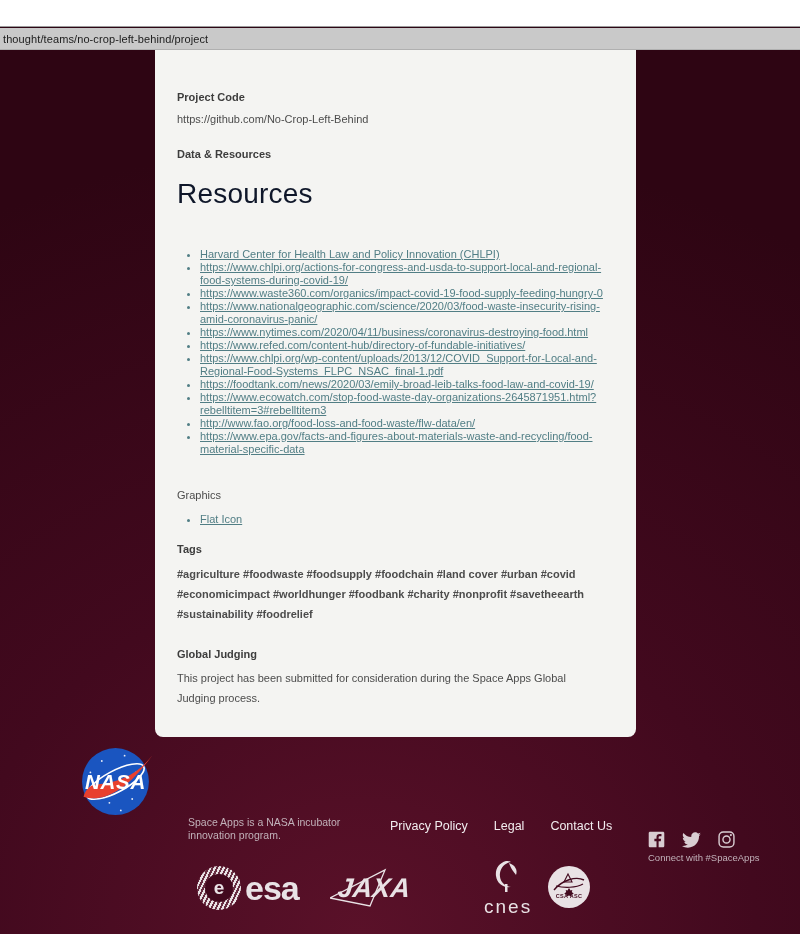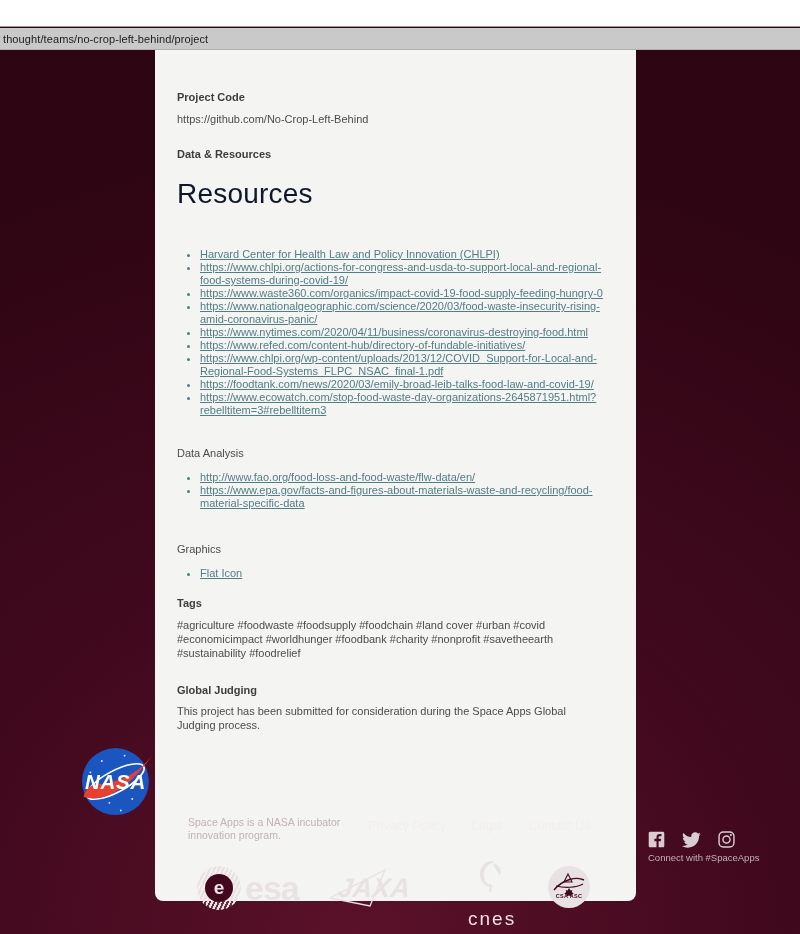--- a/index.html
+++ b/index.html
@@ -9,58 +9,58 @@
     background: radial-gradient(ellipse 110% 85% at 45% 100%, #5a1129 0%, #42091e 45%, #2e0513 100%);
   }
   
   .chrome-white { position:absolute; left:0; top:0; width:800px; height:27px;
     background:#ffffff; border-bottom:1px solid #9b9b9b; }
   .url-bar { position:absolute; left:0; top:28px; width:800px; height:22px;
     background:#c9c9c9; border-bottom:1px solid #b0b0b0;
     display:flex; align-items:center; padding-left:3px;
     font-size:11px; color:#1b1b1b; letter-spacing:.1px; }
   
-  .card { position:absolute; left:155px; top:50px; width:481px; height:851px;
+  .card { position:absolute; left:155px; top:50px; width:481px; height:687px;
     background:#f4f4f2; border-radius:0 0 8px 8px; padding:41px 22px 0 22px;
     color:#4c4c4c; }
   .h-small { font-size:11px; font-weight:bold; color:#3d3d3d; }
   .h-plain { font-size:11px; font-weight:normal; color:#4c4c4c; }
   .body-text { font-size:11px; line-height:13px; color:#4c4c4c; }
   .big-title { font-size:28px; font-weight:400; color:#0f172a; letter-spacing:.2px; }
   .card a { color:#517e85; text-decoration:underline; }
   ul.link-list { list-style:disc; padding-left:23px; margin:0; }
   ul.link-list li { font-size:11px; line-height:13px; color:#517e85;
     overflow-wrap:break-word; word-break:break-word; }
   .mb10{margin-bottom:10px;} .mb18{margin-bottom:18px;} .mb22{margin-bottom:22px;}
   .mb38{margin-bottom:38px;} .mb12{margin-bottom:12px;} .mb9{margin-bottom:9px;}
   .mb8{margin-bottom:8px;}
   .mt30{margin-top:30px;} .mt33{margin-top:33px;} .mt17{margin-top:17px;} .mt24{margin-top:24px;}
   .nasa-logo { position:absolute; left:78px; top:742px; width:78px; height:76px; cursor:pointer; }
   .nasa-blurb { position:absolute; left:188px; top:816px; width:170px;
     font-size:10.5px; line-height:13px; color:#c2b2ba; }
-  .footer-nav { position:absolute; left:368px; top:819px; display:flex; gap:26px; }
+  .footer-nav { position:absolute; left:390px; top:819px; display:flex; gap:26px; }
   .footer-nav a { color:#f2edef; text-decoration:none; font-size:12.5px; }
   .connect-label { position:absolute; left:648px; top:852px; font-size:9.5px; color:#c2b2ba; }
   .social-row { position:absolute; left:648px; top:831px; display:flex; gap:17px; align-items:center; }
   .social-row svg { display:block; cursor:pointer; }
   
   .partner { position:absolute; display:flex; align-items:center; color:#e9e2e5; cursor:pointer; }
   .esa { left:197px; top:866px; gap:4px; }
   .esa-globe { width:44px; height:44px; border-radius:50%;
     background: repeating-linear-gradient(115deg, #e9e2e5 0 2px, rgba(233,226,229,.15) 2px 4px);
     position:relative; }
   .esa-globe-inner { position:absolute; left:8px; top:8px; width:28px; height:28px;
     border-radius:50%; background:#42091e; display:flex; align-items:center; justify-content:center;
     color:#e9e2e5; font-weight:bold; font-size:19px; }
   .esa-word { font-size:34px; font-weight:bold; letter-spacing:-1px; line-height:1; }
   .jaxa { left:330px; top:868px; position:absolute; width:92px; height:40px; }
   .jaxa-word { position:absolute; left:8px; top:5px; font-size:27px; font-weight:900;
     font-style:italic; letter-spacing:0px; transform:skewX(-6deg); color:#e9e2e5; }
   .jaxa-line { position:absolute; left:0; top:0; width:92px; height:40px; }
-  .cnes { left:468px; top:860px; flex-direction:column; gap:16px; align-items:center; }
+  .cnes { left:484px; top:860px; flex-direction:column; gap:4px; align-items:center; }
   .cnes-word { font-size:19px; letter-spacing:2px; font-weight:400; }
   .csa { left:548px; top:866px; }
   .csa-circle { width:42px; height:42px; border-radius:50%; background:#e9e2e5; position:relative;
     display:flex; align-items:flex-end; justify-content:center; }
   .csa-text { font-size:5.5px; font-weight:bold; color:#42091e; margin-bottom:9px; letter-spacing:.3px; }
   .csa-swoosh { position:absolute; left:0; top:0; }
 </style>
 </head>
 <body>
 
@@ -83,36 +83,35 @@
         <li><a href="#">https://www.chlpi.org/actions-for-congress-and-usda-to-support-local-and-regional-food-systems-during-covid-19/</a></li>
         <li><a href="#">https://www.waste360.com/organics/impact-covid-19-food-supply-feeding-hungry-0</a></li>
         <li><a href="#">https://www.nationalgeographic.com/science/2020/03/food-waste-insecurity-rising-amid-coronavirus-panic/</a></li>
         <li><a href="#">https://www.nytimes.com/2020/04/11/business/coronavirus-destroying-food.html</a></li>
         <li><a href="#">https://www.refed.com/content-hub/directory-of-fundable-initiatives/</a></li>
         <li><a href="#">https://www.chlpi.org/wp-content/uploads/2013/12/COVID_Support-for-Local-and-Regional-Food-Systems_FLPC_NSAC_final-1.pdf</a></li>
         <li><a href="#">https://foodtank.com/news/2020/03/emily-broad-leib-talks-food-law-and-covid-19/</a></li>
         <li><a href="#">https://www.ecowatch.com/stop-food-waste-day-organizations-2645871951.html?rebelltitem=3#rebelltitem3</a></li>
       </ul>
 
-    <div class="h-plain mt30 mb12">Data Analysis</div>
     <ul class="link-list">
         <li><a href="#">http://www.fao.org/food-loss-and-food-waste/flw-data/en/</a></li>
         <li><a href="#">https://www.epa.gov/facts-and-figures-about-materials-waste-and-recycling/food-material-specific-data</a></li>
       </ul>
 
     <div class="h-plain mt33 mb12">Graphics</div>
     <ul class="link-list">
         <li><a href="#">Flat Icon</a></li>
       </ul>
 
     <div class="h-small mt17 mb9">Tags</div>
-    <div class="body-text" style="line-height:14px;">#agriculture #foodwaste #foodsupply #foodchain #land cover #urban #covid #economicimpact #worldhunger #foodbank #charity #nonprofit #savetheearth #sustainability #foodrelief</div>
+    <div class="body-text" style="line-height:20px;font-weight:bold;">#agriculture #foodwaste #foodsupply #foodchain #land cover #urban #covid #economicimpact #worldhunger #foodbank #charity #nonprofit #savetheearth #sustainability #foodrelief</div>
 
     <div class="h-small mt24 mb8">Global Judging</div>
-    <div class="body-text" style="line-height:14px; max-width:420px;">This project has been submitted for consideration during the Space Apps Global Judging process.</div>
+    <div class="body-text" style="line-height:20px; max-width:420px;">This project has been submitted for consideration during the Space Apps Global Judging process.</div>
   </div>
 
   <div class="nasa-logo">
     <svg viewBox="0 0 100 100" width="78" height="76">
       <circle cx="48" cy="52" r="44" fill="#1a55c0"></circle>
       <g fill="#ffffff" opacity=".9">
         <circle cx="30" cy="25" r="1.2"></circle>
           <circle cx="60" cy="18" r="1.2"></circle>
           <circle cx="75" cy="40" r="1.2"></circle>
         <circle cx="20" cy="60" r="1.2"></circle>

